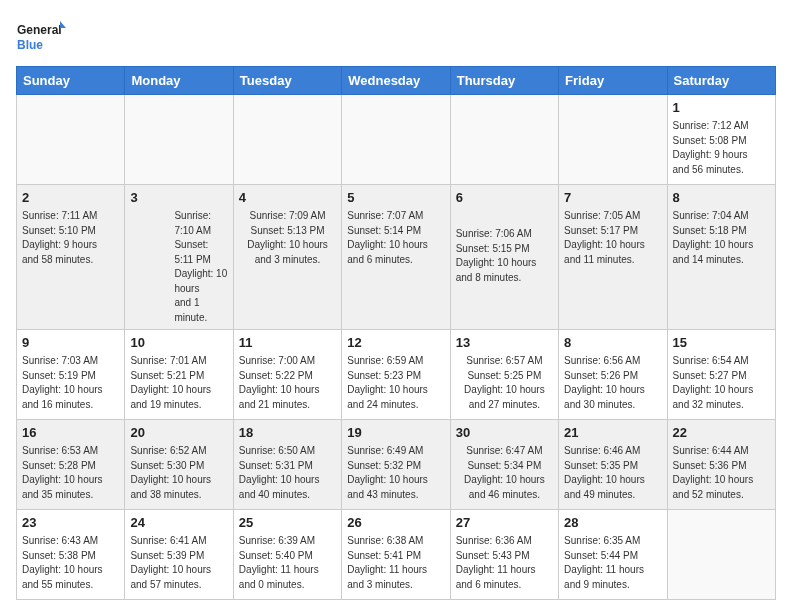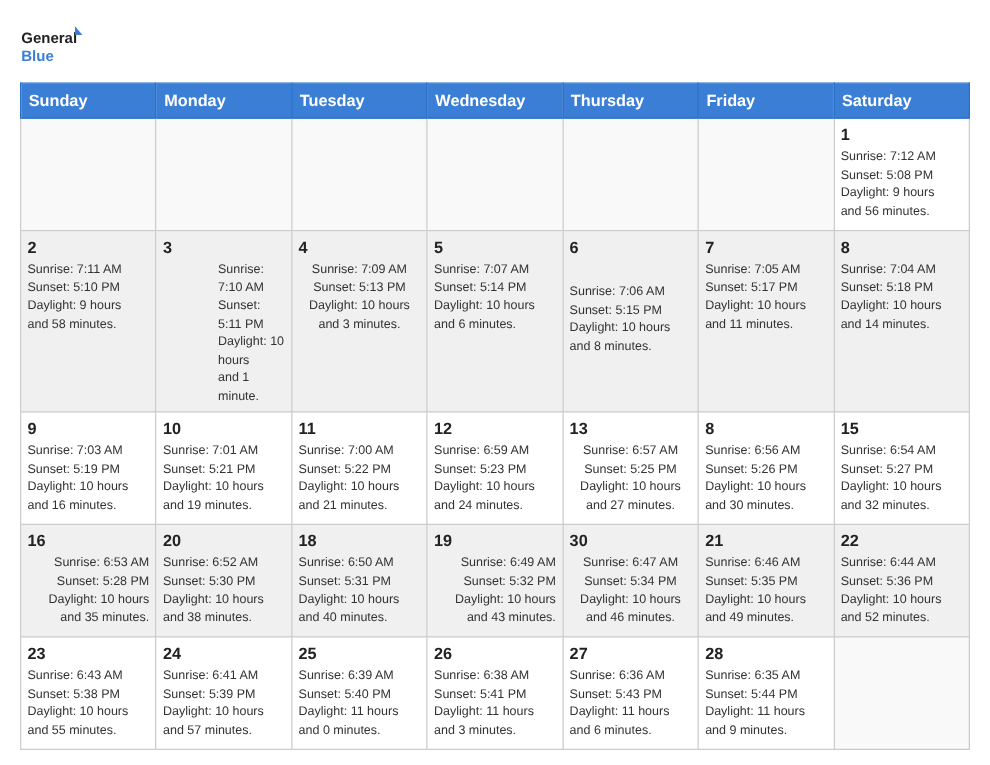--- a/index.html
+++ b/index.html
@@ -222,42 +222,42 @@
           <div class="day-number">15</div>
           <div class="day-info" style="white-space: pre-wrap;">Sunrise: 6:54 AM
 Sunset: 5:27 PM
 Daylight: 10 hours
 and 32 minutes.</div>
         </td>
       </tr>
       <tr class="row-shaded">
         <td>
           <div class="day-number">16</div>
-          <div class="day-info" style="white-space: pre-wrap; text-align: right;">Sunrise: 6:53 AM
+          <div class="day-info" style="white-space: pre-wrap;">Sunrise: 6:53 AM
 Sunset: 5:28 PM
 Daylight: 10 hours
 and 35 minutes.</div>
         </td>
         <td>
           <div class="day-number">20</div>
           <div class="day-info" style="white-space: pre-wrap;">Sunrise: 6:52 AM
 Sunset: 5:30 PM
 Daylight: 10 hours
 and 38 minutes.</div>
         </td>
         <td>
           <div class="day-number">18</div>
           <div class="day-info" style="white-space: pre-wrap;">Sunrise: 6:50 AM
 Sunset: 5:31 PM
 Daylight: 10 hours
 and 40 minutes.</div>
         </td>
         <td>
           <div class="day-number">19</div>
-          <div class="day-info" style="white-space: pre-wrap; text-align: right;">Sunrise: 6:49 AM
+          <div class="day-info" style="white-space: pre-wrap;">Sunrise: 6:49 AM
 Sunset: 5:32 PM
 Daylight: 10 hours
 and 43 minutes.</div>
         </td>
         <td>
           <div class="day-number">30</div>
           <div class="day-info" style="white-space: pre-wrap; text-align: center;">Sunrise: 6:47 AM
 Sunset: 5:34 PM
 Daylight: 10 hours
 and 46 minutes.</div>

